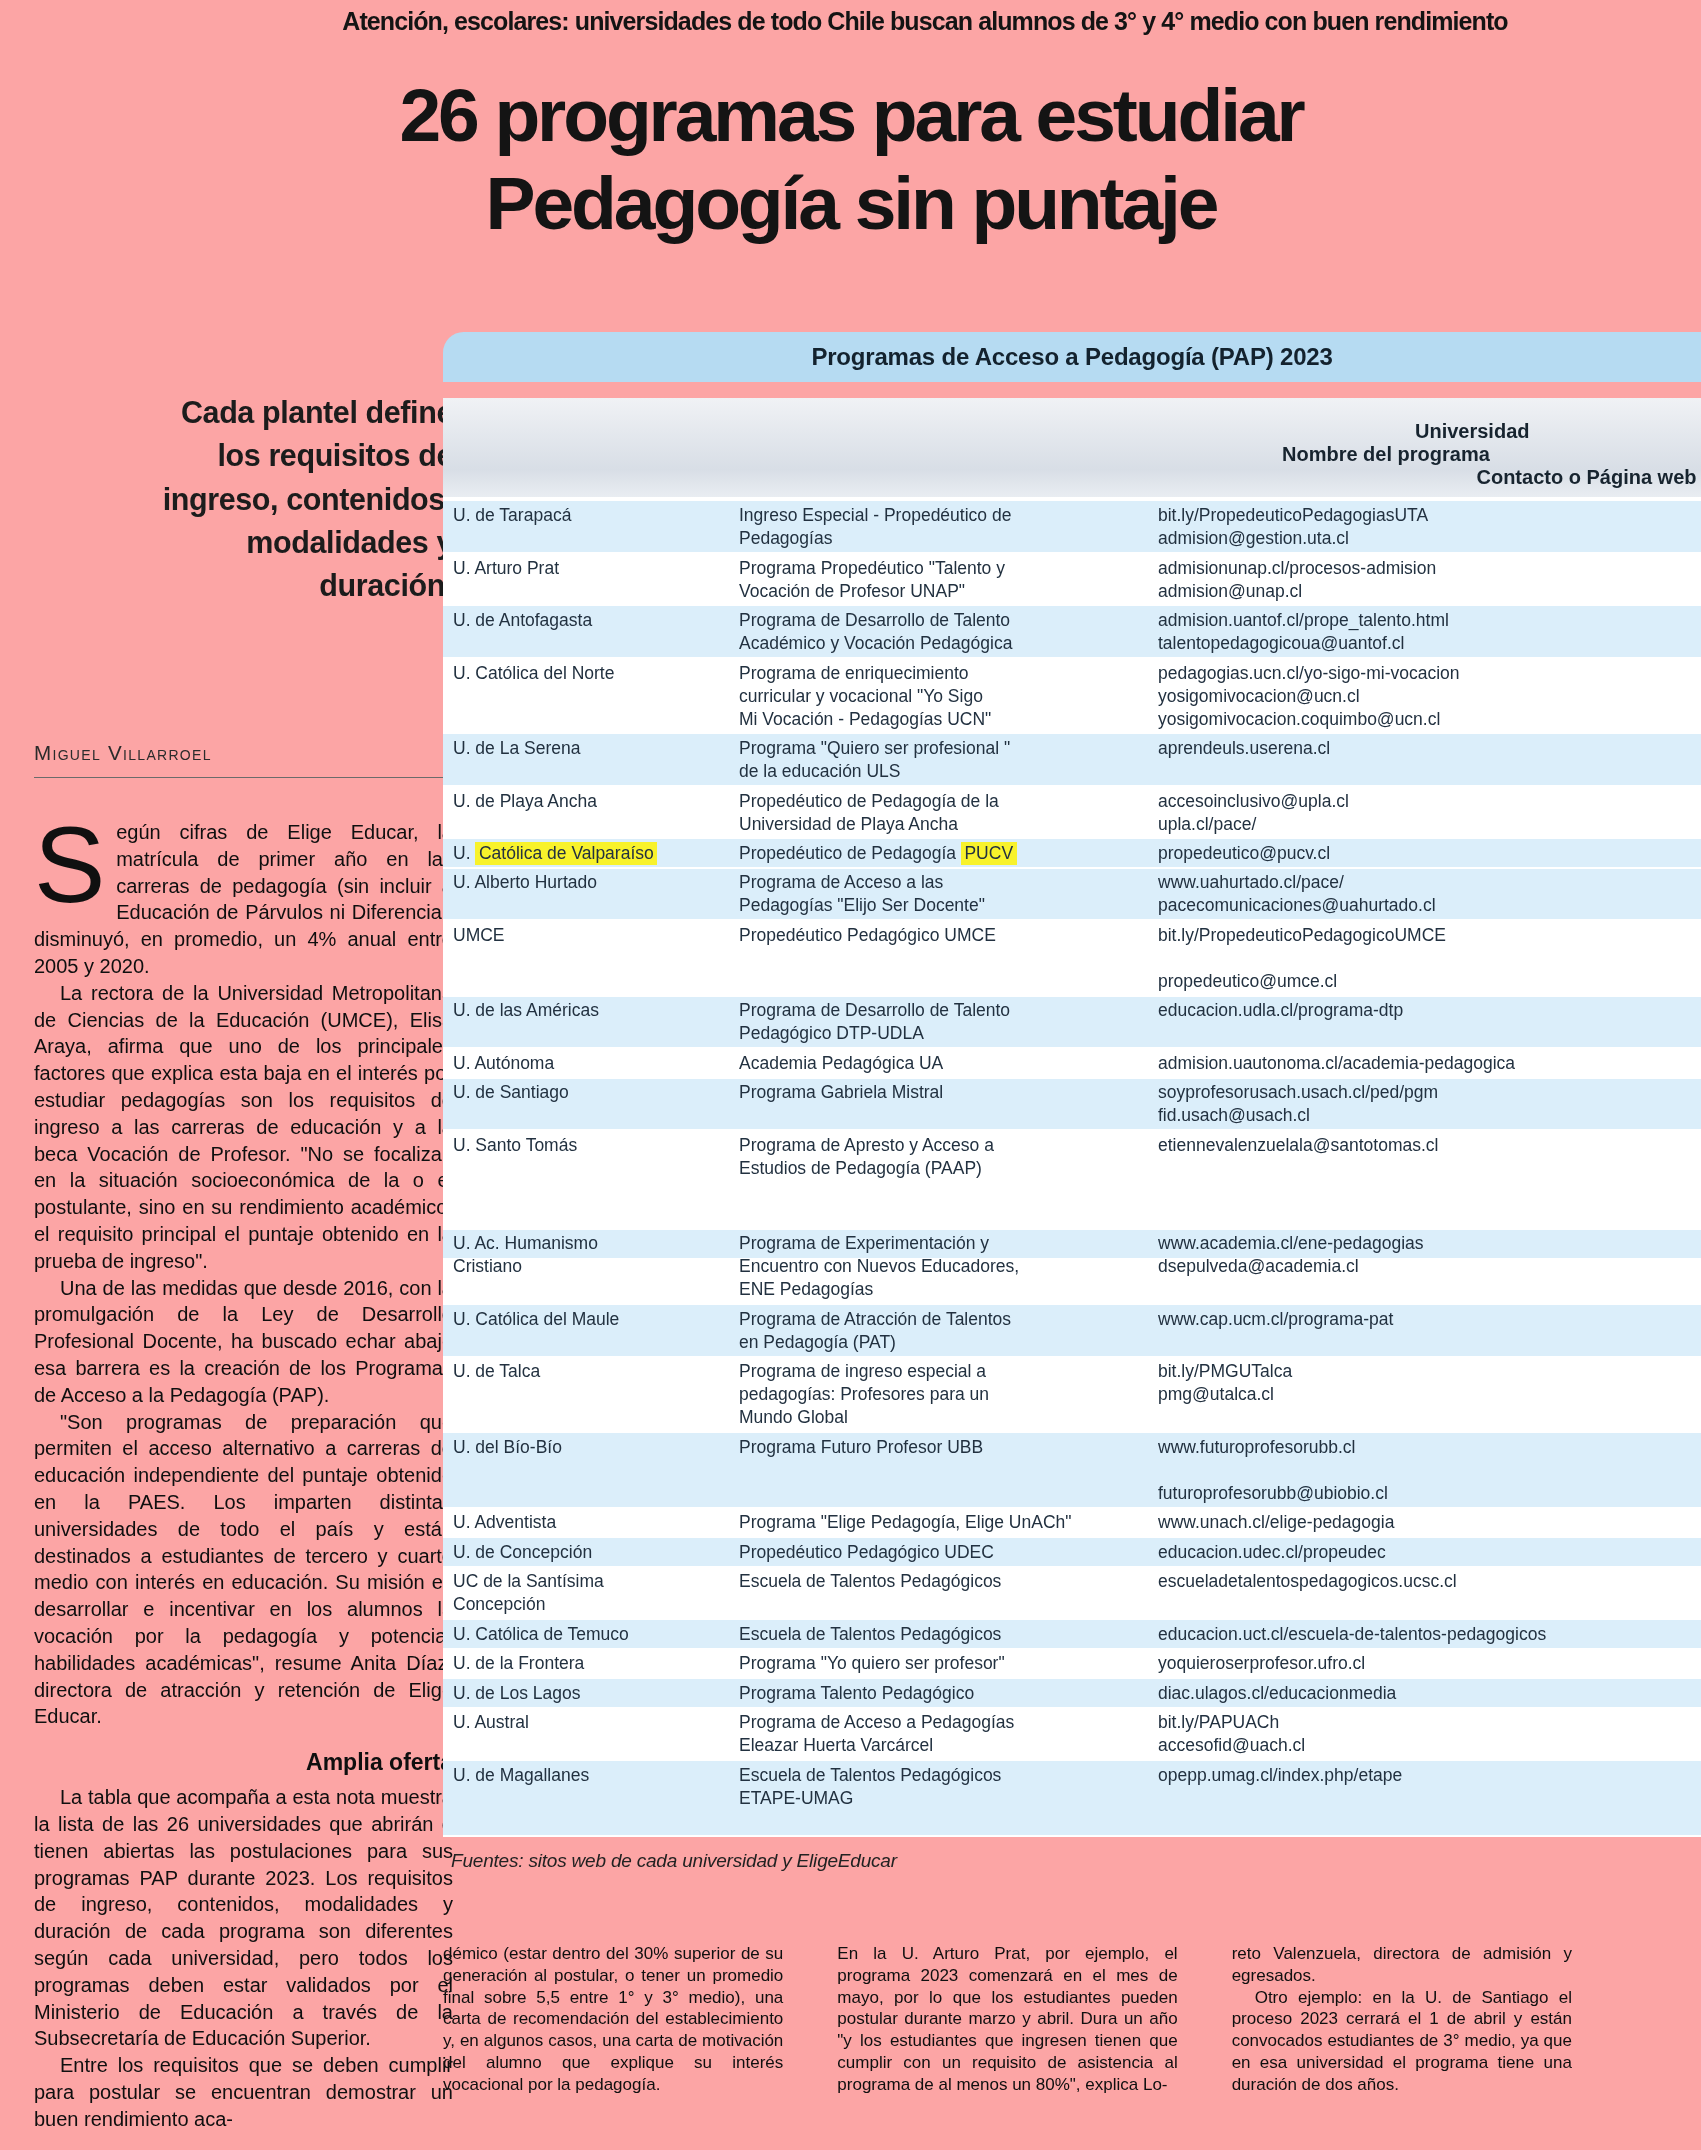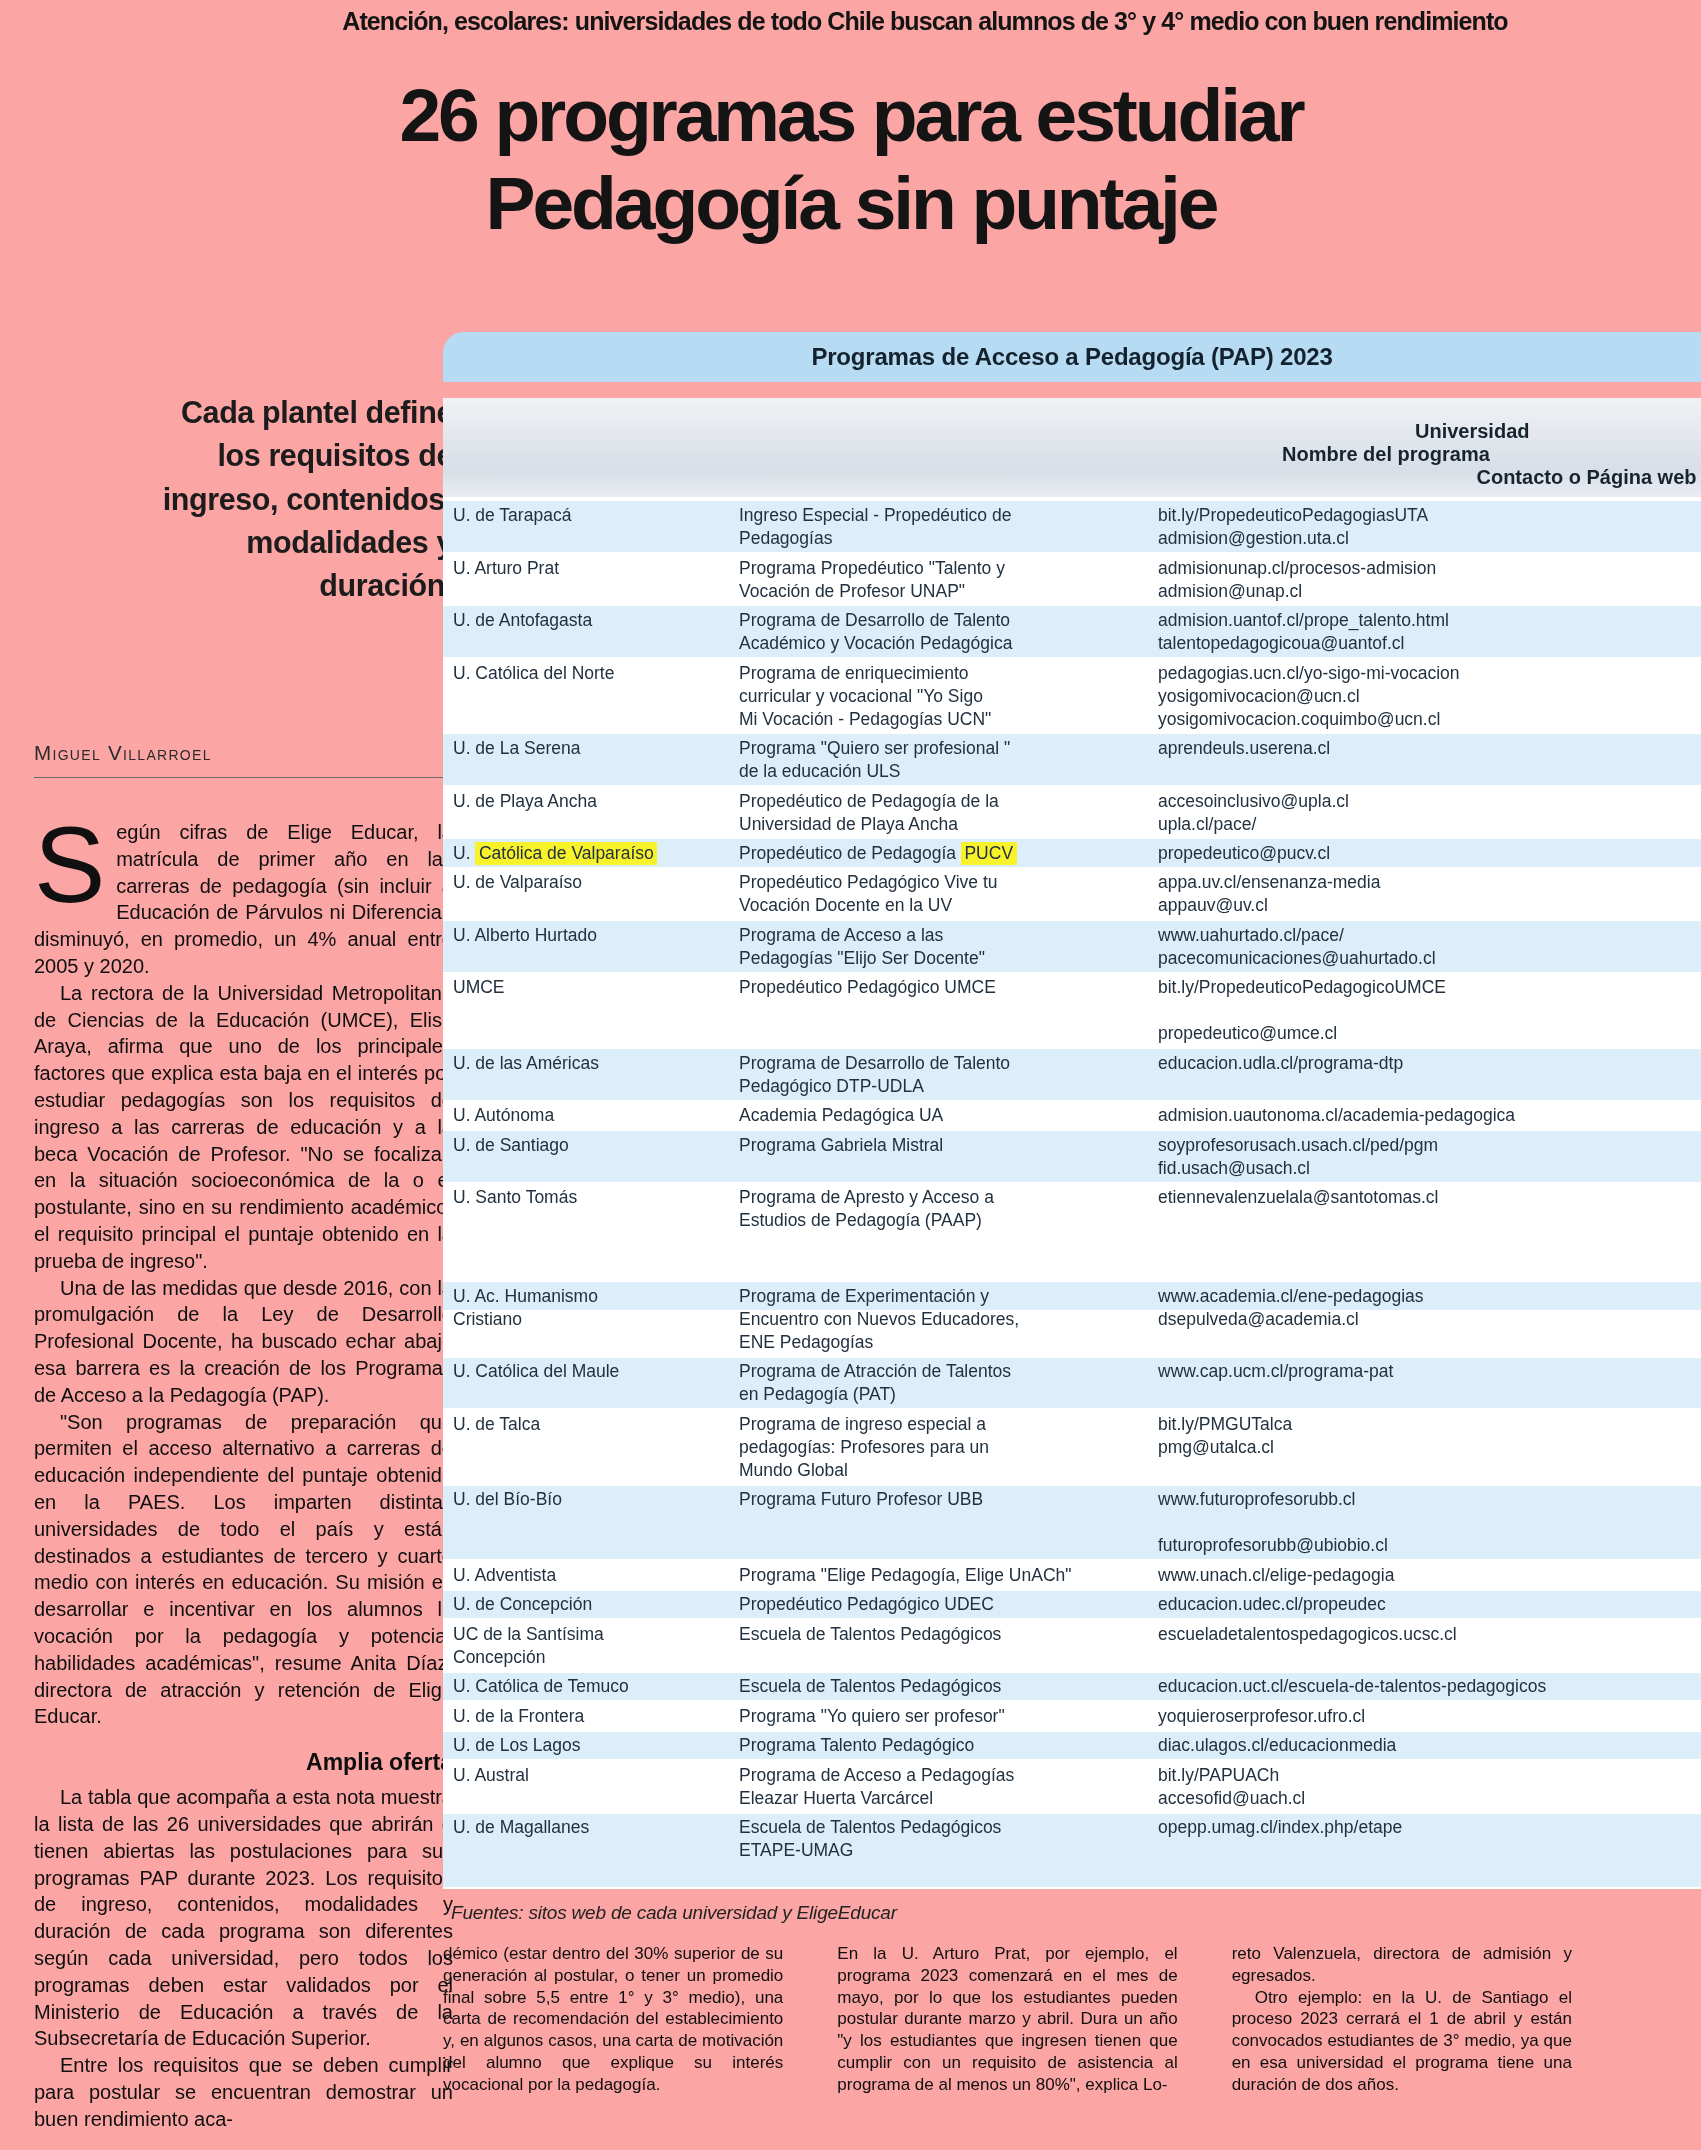--- a/index.html
+++ b/index.html
@@ -182,33 +182,20 @@
           <div class="cell university">
             <div class="cline">U. <span class="hl">Católica de Valparaíso</span></div>
           </div>
           <div class="cell program">
             <div class="cline">Propedéutico de Pedagogía <span class="hl">PUCV</span></div>
           </div>
           <div class="cell contact">
             <div class="cline">propedeutico@pucv.cl</div>
           </div>
         </div>
-        <div class="tbl-row s-white">
-          <div class="cell university">
-            <div class="cline">U. de Valparaíso</div>
-          </div>
-          <div class="cell program">
-            <div class="cline">Propedéutico Pedagógico Vive tu</div>
-            <div class="cline">Vocación Docente en la UV</div>
-          </div>
-          <div class="cell contact">
-            <div class="cline">appa.uv.cl/ensenanza-media</div>
-            <div class="cline">appauv@uv.cl</div>
-          </div>
-        </div>
         <div class="tbl-row s-blue">
           <div class="cell university">
             <div class="cline">U. Alberto Hurtado</div>
           </div>
           <div class="cell program">
             <div class="cline">Programa de Acceso a las</div>
             <div class="cline">Pedagogías "Elijo Ser Docente"</div>
           </div>
           <div class="cell contact">
             <div class="cline">www.uahurtado.cl/pace/</div>

